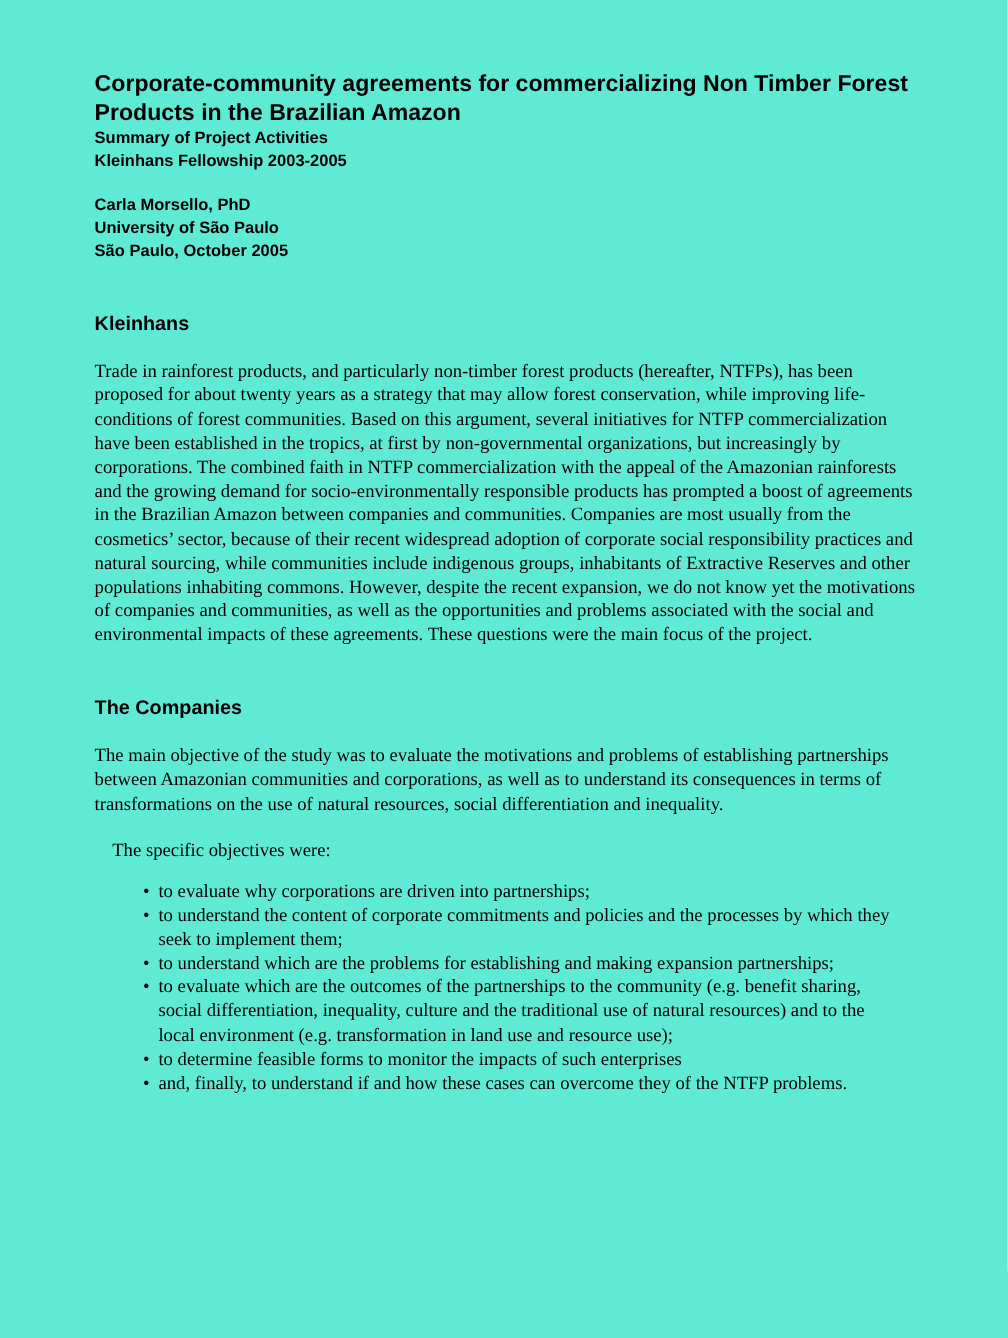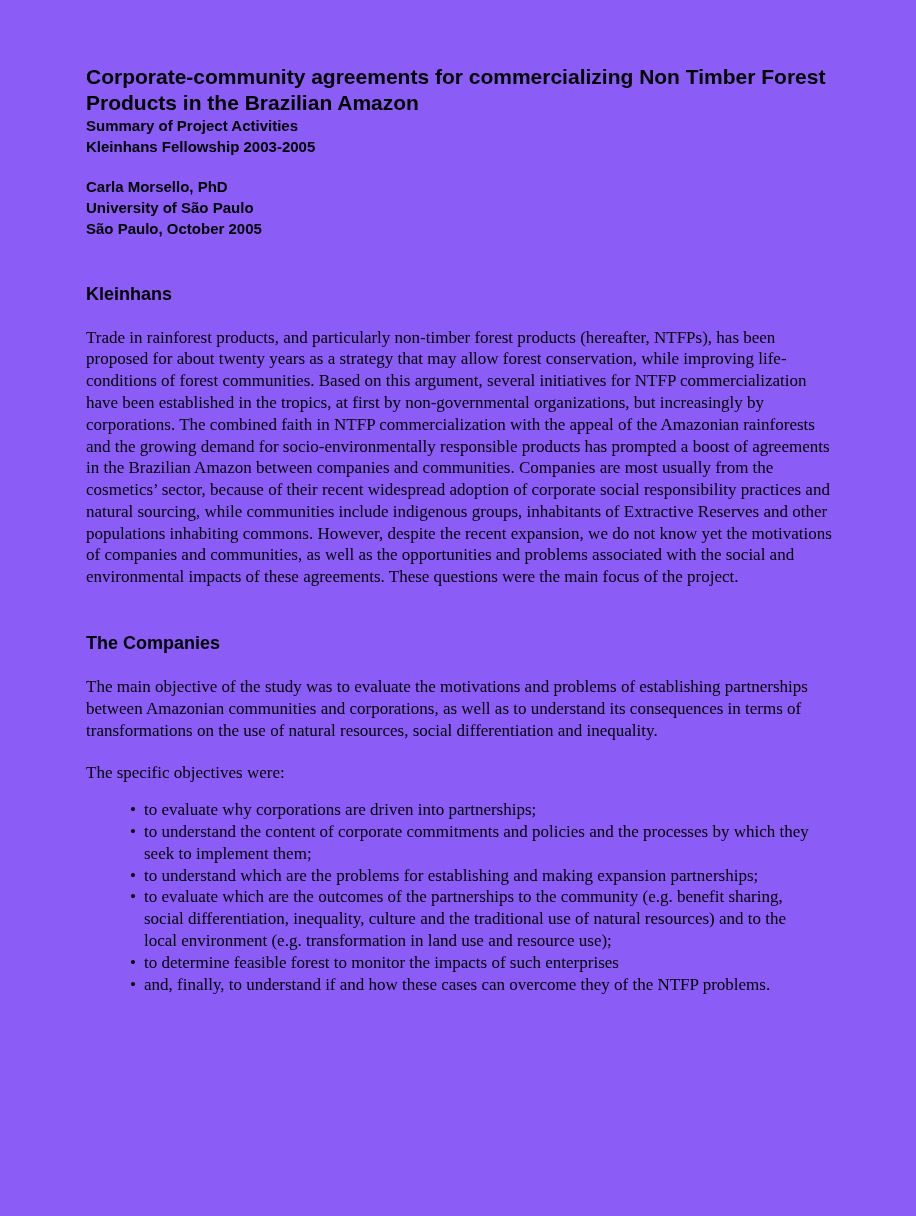--- a/index.html
+++ b/index.html
@@ -11,21 +11,21 @@
     width: 916px;
     height: 1216px;
     overflow: hidden;
     color: #000000;
   }
   .page {
     box-sizing: border-box;
     width: 916px;
     height: 1216px;
     padding: 64px 84px 0 86px;
-    background: #8b5cf6;
+    background: #5eead4;
     font-family: "Liberation Serif", "DejaVu Serif", serif;
     font-size: 17px;
     line-height: 21.8px;
     text-align: left;
   }
   .doc-title {
     font-family: "Liberation Sans", "DejaVu Sans", sans-serif;
     font-weight: bold;
     font-size: 21px;
     line-height: 26px;
@@ -48,21 +48,21 @@
     font-size: 18px;
     line-height: 22px;
     margin: 0;
   }
   .heading-background { margin-top: 43px; }
   .heading-objectives { margin-top: 44px; }
   .body-paragraph {
     margin: 22px 0 0 0;
   }
   .list-intro {
-    margin: 21px 0 0 0;
+    margin: 21px 0 0 16px;
   }
   .objectives-list {
     list-style: none;
     margin: 15px;
     padding: 0 0 0 43px;
   }
   .objectives-list li {
     position: relative;
   }
   .objectives-list li::before {
@@ -98,17 +98,17 @@
 
   <p class="body-paragraph">The main objective of the study was to evaluate the motivations and problems of establishing partnerships between Amazonian communities and corporations, as well as to understand its consequences in terms of transformations on the use of natural resources, social differentiation and inequality.</p>
 
   <p class="list-intro">The specific objectives were:</p>
 
   <ul class="objectives-list">
     <li>to evaluate why corporations are driven into partnerships;</li>
     <li>to understand the content of corporate commitments and policies and the processes by which they seek to implement them;</li>
     <li>to understand which are the problems for establishing and making expansion partnerships;</li>
     <li>to evaluate which are the outcomes of the partnerships to the community (e.g. benefit sharing, social differentiation, inequality, culture and the traditional use of natural resources) and to the local environment (e.g. transformation in land use and resource use);</li>
-    <li>to determine feasible forest to monitor the impacts of such enterprises</li>
+    <li>to determine feasible forms to monitor the impacts of such enterprises</li>
     <li>and, finally, to understand if and how these cases can overcome they of the NTFP problems.</li>
   </ul>
 
 </div>
 
 </body></html>

